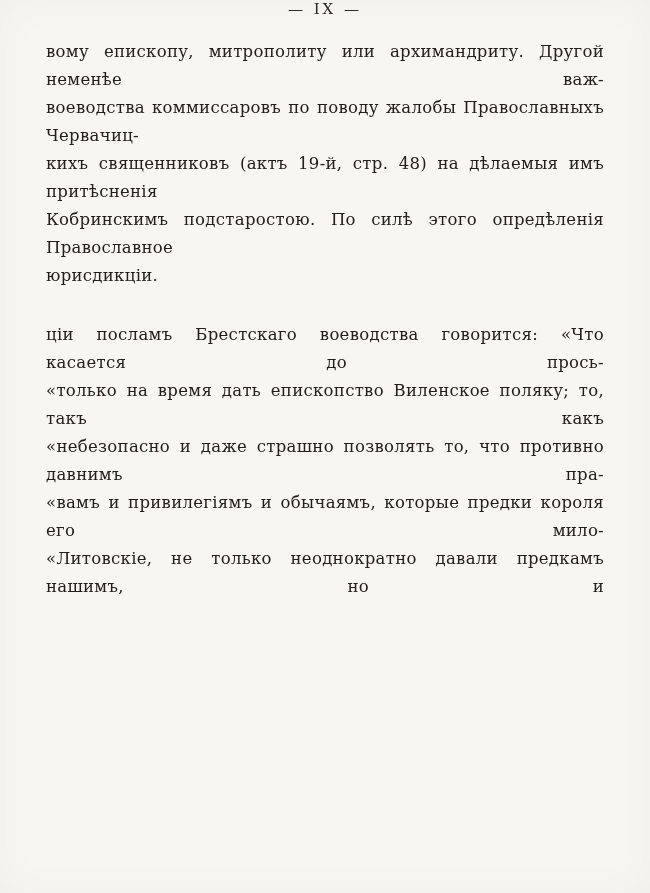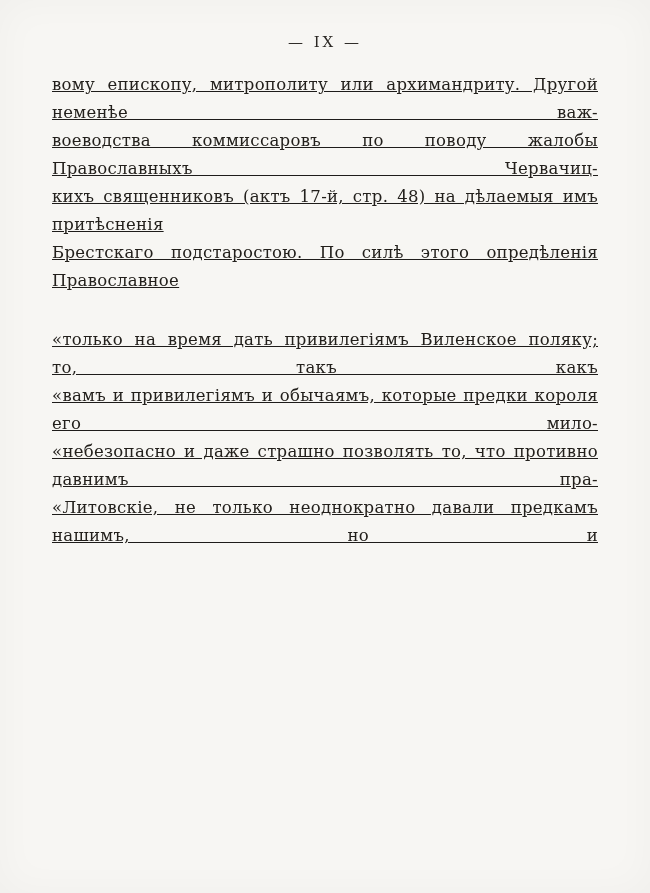--- a/index.html
+++ b/index.html
@@ -10,33 +10,32 @@
   }
   .sheet {
     position: relative;
     width: 650px;
     height: 893px;
     margin: 0 auto;
     background: #f7f6f3;
     box-shadow: inset 0 0 40px rgba(0,0,0,0.03);
     overflow: hidden;
     box-sizing: border-box;
-    padding: 33px 46px 0 46px;
+    padding: 0 46px 0 46px;
     color: #1e1c1a;
   }
   .page-header {
     text-align: center;
     font-size: 15px;
     letter-spacing: 3px;
     margin-bottom: 20px;
     color: #2a2723;
   }
   .paragraph {
-    margin: 6px;
-    text-decoration: underline;
+    margin: 0;
   }
   .paragraph + .paragraph {
     margin-top: 31px;
   }
   .line {
     font-size: 16.5px;
     line-height: 28px;
     letter-spacing: 0.3px;
     word-spacing: 1px;
     text-align: justify;
@@ -53,23 +52,25 @@
 </style>
 </head>
 <body>
 
 <div class="sheet">
   <div class="page-header">— IX —</div>
   <div>
       <div class="paragraph">
         <div class="line">вому епископу, митрополиту или архимандриту.  Другой неменѣе важ-</div>
         <div class="line">воеводства  коммиссаровъ  по поводу  жалобы  Православныхъ  Червачиц-</div>
-        <div class="line">кихъ  священниковъ  (актъ 17-й,  стр. 48)  на  дѣлаемыя  имъ  притѣсненія</div>
-        <div class="line">Брестскаго  подстаростою.   По силѣ  этого  опредѣленія  Православное</div>
+        <div class="line">кихъ  священниковъ  (актъ 19-й,  стр. 48)  на  дѣлаемыя  имъ  притѣсненія</div>
+        <div class="line">Кобринскимъ  подстаростою.   По силѣ  этого  опредѣленія  Православное</div>
+        <div class="line last">юрисдикціи.</div>
       </div>
       <div class="paragraph">
-        <div class="line">«только  на  время  дать  привилегіямъ  Виленское  поляку;   то,  такъ  какъ</div>
+        <div class="line">ціи  посламъ  Брестскаго  воеводства  говорится:  «Что  касается  до  прось-</div>
+        <div class="line">«только  на  время  дать  епископство  Виленское  поляку;   то,  такъ  какъ</div>
+        <div class="line">«небезопасно  и  даже  страшно  позволять  то,  что  противно  давнимъ  пра-</div>
         <div class="line">«вамъ  и  привилегіямъ  и  обычаямъ,  которые  предки  короля  его  мило-</div>
-        <div class="line">«небезопасно  и  даже  страшно  позволять  то,  что  противно  давнимъ  пра-</div>
         <div class="line">«Литовскіе,  не  только  неоднократно  давали  предкамъ  нашимъ,  но  и</div>
       </div>
     </div>
 </div>
 
 </body></html>

